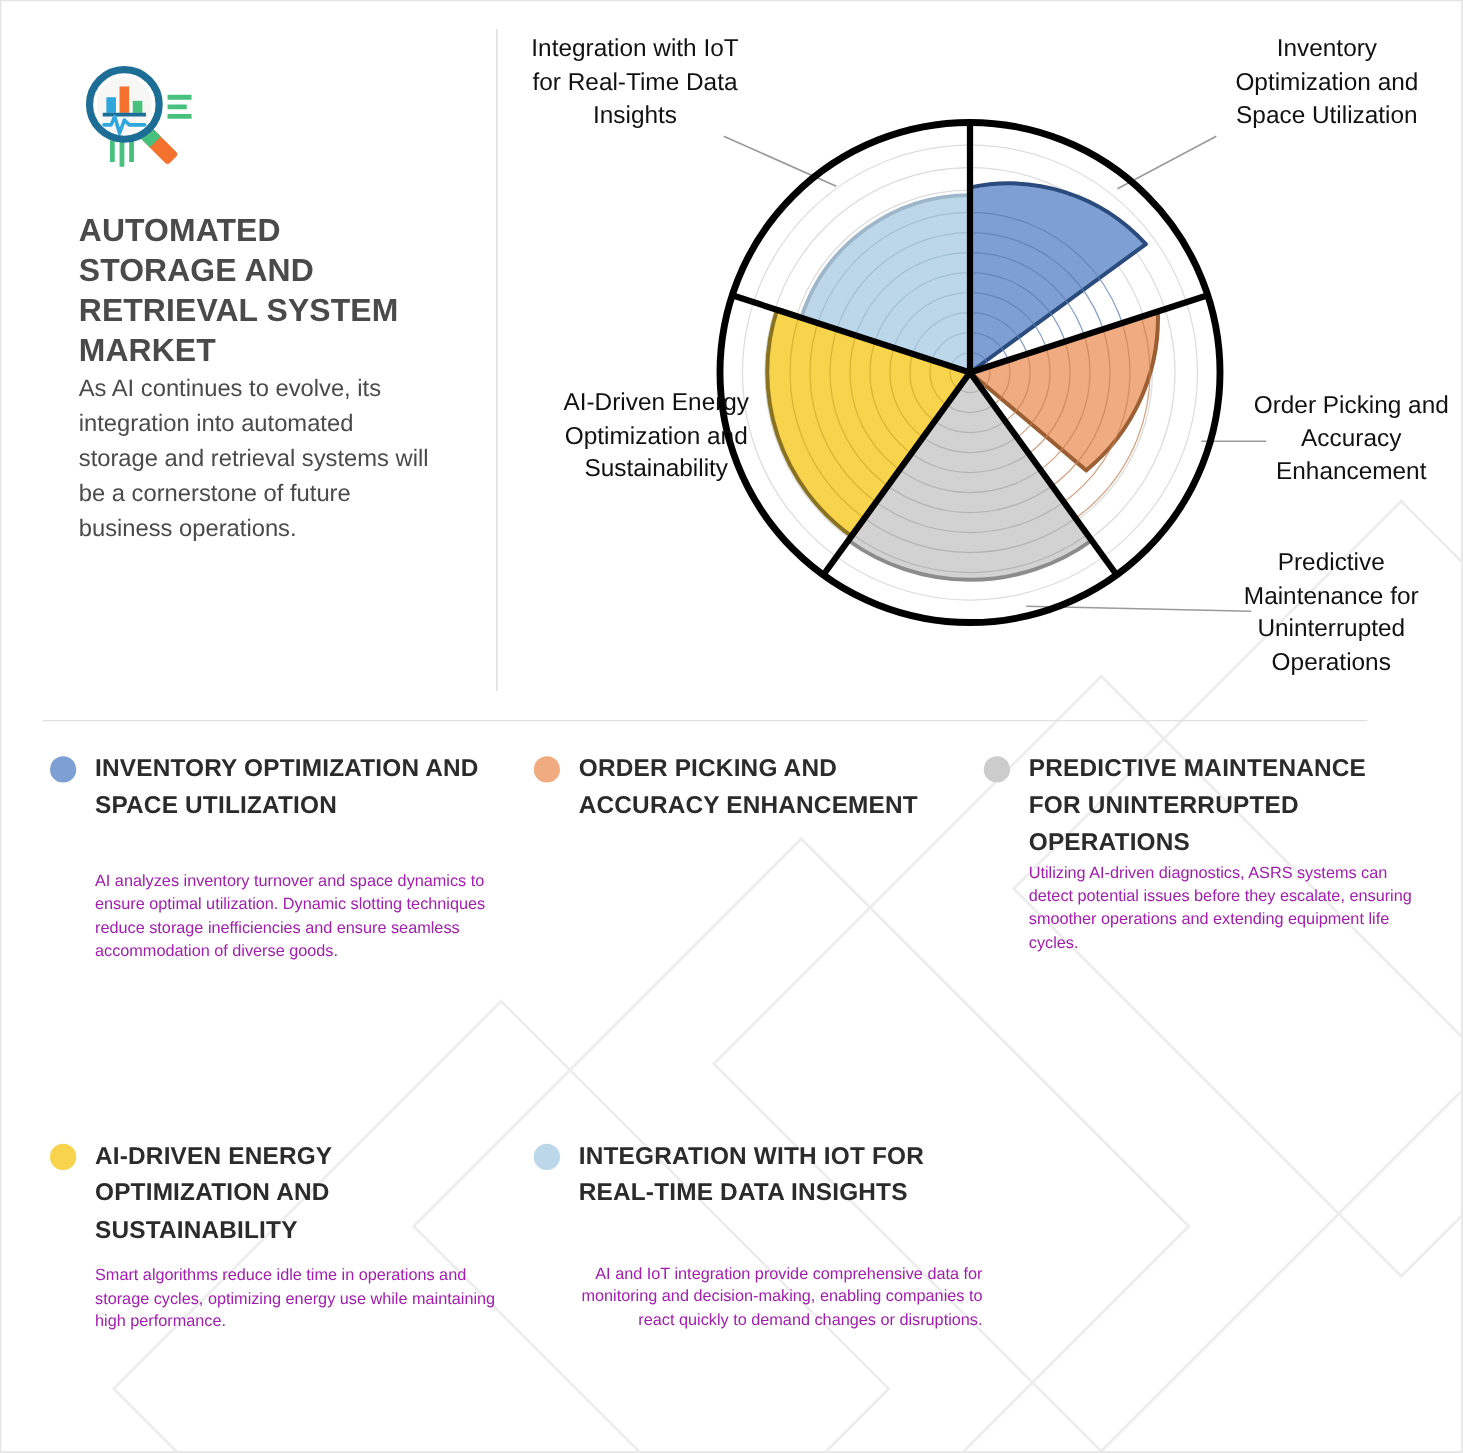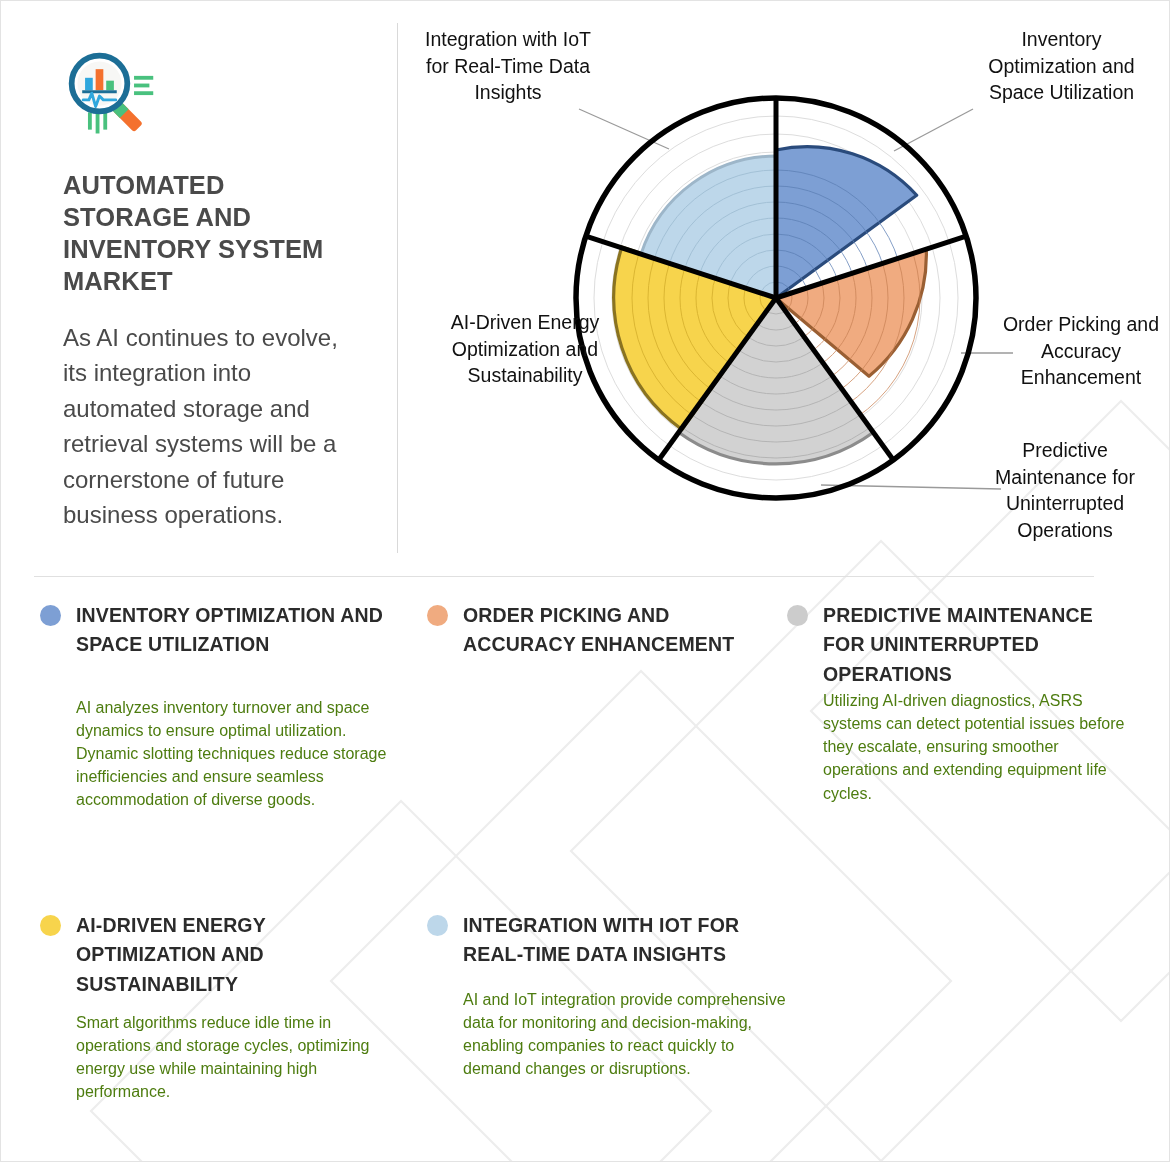--- a/index.html
+++ b/index.html
@@ -42,22 +42,21 @@
   #brand-icon { width: 96px; height: 96px; display:block; }
   #main-title {
     margin-top: 24px;
     font-size: 25.5px;
     font-weight: bold;
     line-height: 1.26;
     color: #4a4a4a;
     letter-spacing: .1px;
   }
   #intro-text {
-    margin-top: 22px;
-    font-size: 24px;
+    font-size: 19px;
     line-height: 1.48;
     color: #4a4a4a;
   }
   #vdivider {
     position: absolute;
     left: 396px;
     top: 22px;
     width: 1px;
     height: 530px;
     background: #d9d9d9;
@@ -114,23 +113,23 @@
   }
   .card-title {
     font-size: 19.5px;
     font-weight: bold;
     line-height: 1.5;
     color: #2b2b2b;
     letter-spacing: .15px;
   }
   .card-body {
     padding-left: 42px;
-    font-size: 16px;
+    font-size: 13px;
     line-height: 1.45;
-    color: #4d7c0f;
+    color: #a21caf;
   }
 </style>
 </head>
 <body>
 
 <div id="page">
 
   <svg id="watermark" width="1170" height="1162" viewBox="0 0 1170 1162">
     <g stroke="#ededed" stroke-width="2.2" fill="none">
       <path d="M 640 1290 L 330 980 L 640 670 L 950 980 L 640 1290 Z"></path>
@@ -166,21 +165,21 @@
         <circle cx="38" cy="36" r="23" fill="#f7f7f5"></circle>
 
         <rect x="23" y="30" width="8" height="13" fill="#2fa7dd"></rect>
         <rect x="34" y="21" width="8" height="22" fill="#f4712e"></rect>
         <rect x="45" y="33" width="8" height="10" fill="#49c17e"></rect>
         <line x1="20" y1="44.5" x2="56" y2="44.5" stroke="#1c6e96" stroke-width="3.2"></line>
 
         <polyline points="21,53 27,53 30,46 34,60 38,49 42,53 55,53" fill="none" stroke="#2fa7dd" stroke-width="3" stroke-linejoin="round" stroke-linecap="round"></polyline>
       </svg>
 
-      <div id="main-title">AUTOMATED STORAGE AND INVENTORY SYSTEM MARKET</div>
+      <div id="main-title">AUTOMATED STORAGE AND RETRIEVAL SYSTEM MARKET</div>
       <div id="intro-text">As AI continues to evolve, its integration into automated storage and retrieval systems will be a cornerstone of future business operations.</div>
     </div>
 
     <div id="vdivider"></div>
 
     <div id="chart-wrap">
       <svg id="chart-svg" width="770" height="575" viewBox="0 0 770 575">
         <defs>
 
           <clipPath id="w0">
@@ -339,17 +338,17 @@
         <span class="card-title">AI-DRIVEN ENERGY OPTIMIZATION AND SUSTAINABILITY</span>
       </div>
       <div class="card-body" style="margin-top:12px;">Smart algorithms reduce idle time in operations and storage cycles, optimizing energy use while maintaining high performance.</div>
     </div>
 
     <div class="card" style="left:420px; top:318px; width:365px;">
       <div class="card-head">
         <span class="dot" style="background:#bdd7ea"></span>
         <span class="card-title">INTEGRATION WITH IOT FOR REAL-TIME DATA INSIGHTS</span>
       </div>
-      <div class="card-body" style="margin-top:18px;">AI and IoT integration provide comprehensive data for monitoring and decision-making, enabling companies to react quickly to demand changes or disruptions.</div>
+      <div class="card-body" style="margin-top:40px;text-align:right;">AI and IoT integration provide comprehensive data for monitoring and decision-making, enabling companies to react quickly to demand changes or disruptions.</div>
     </div>
 
   </div>
 </div>
 
 </body></html>

